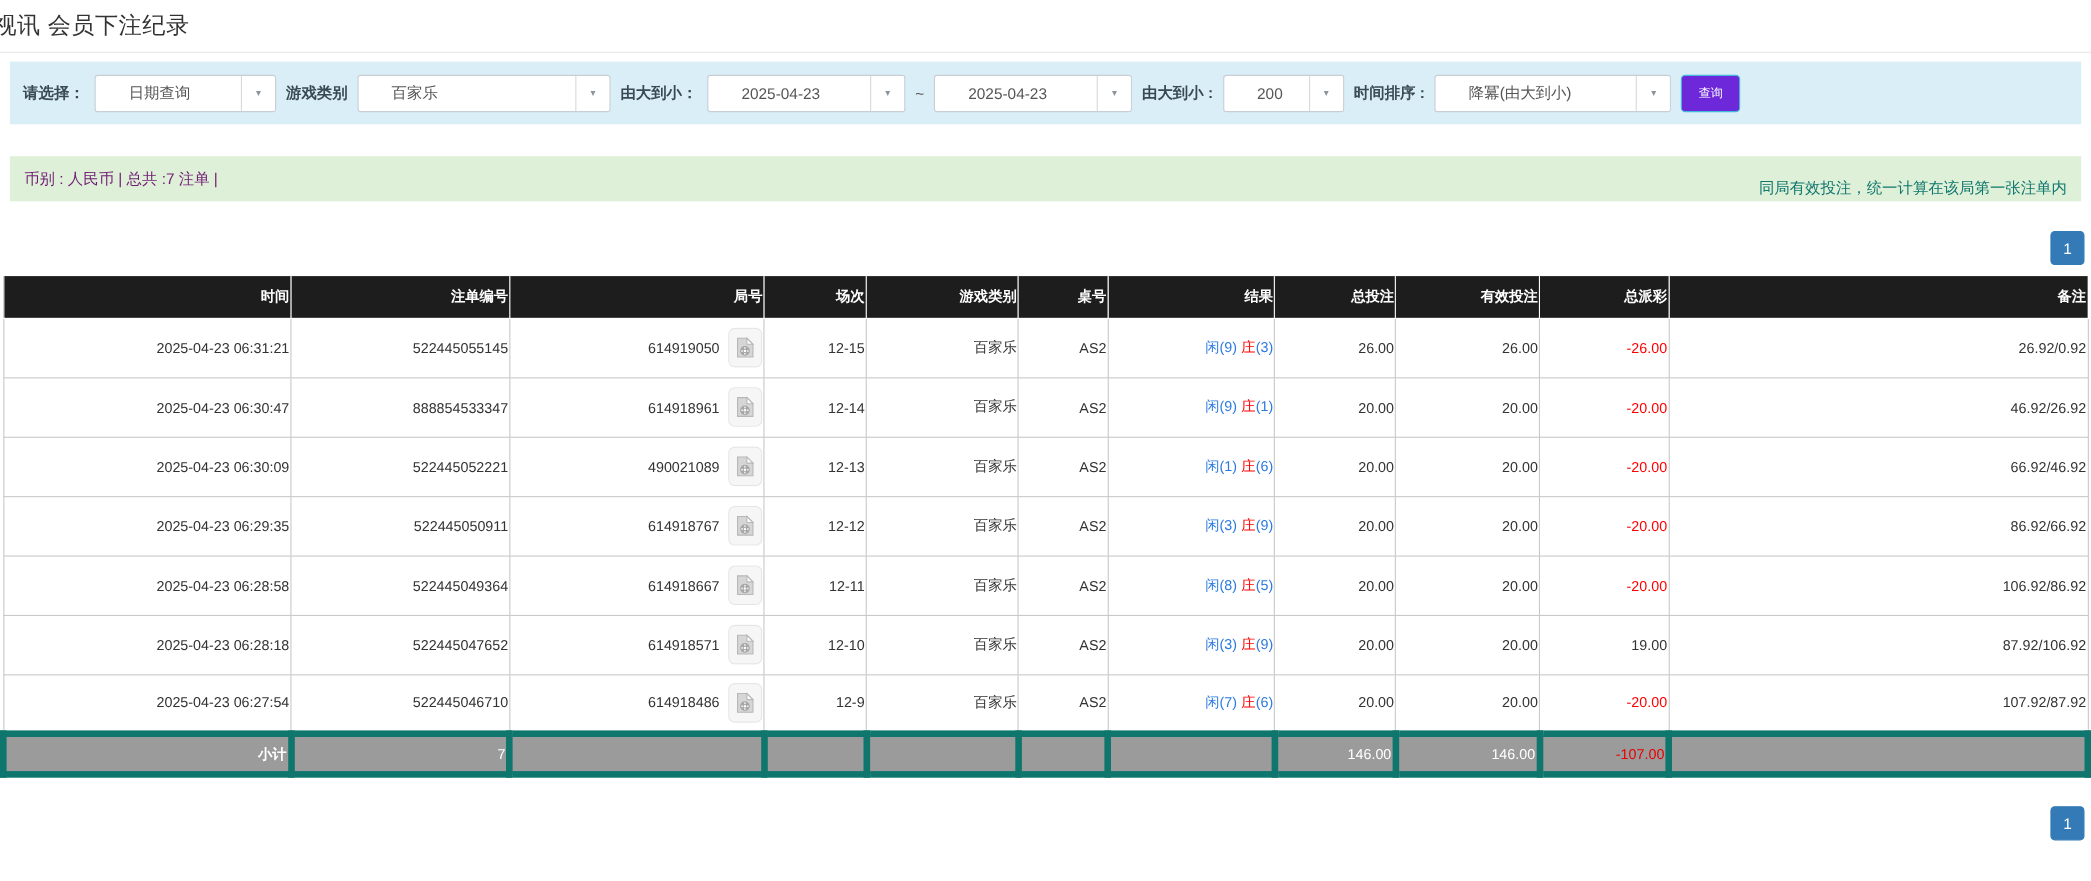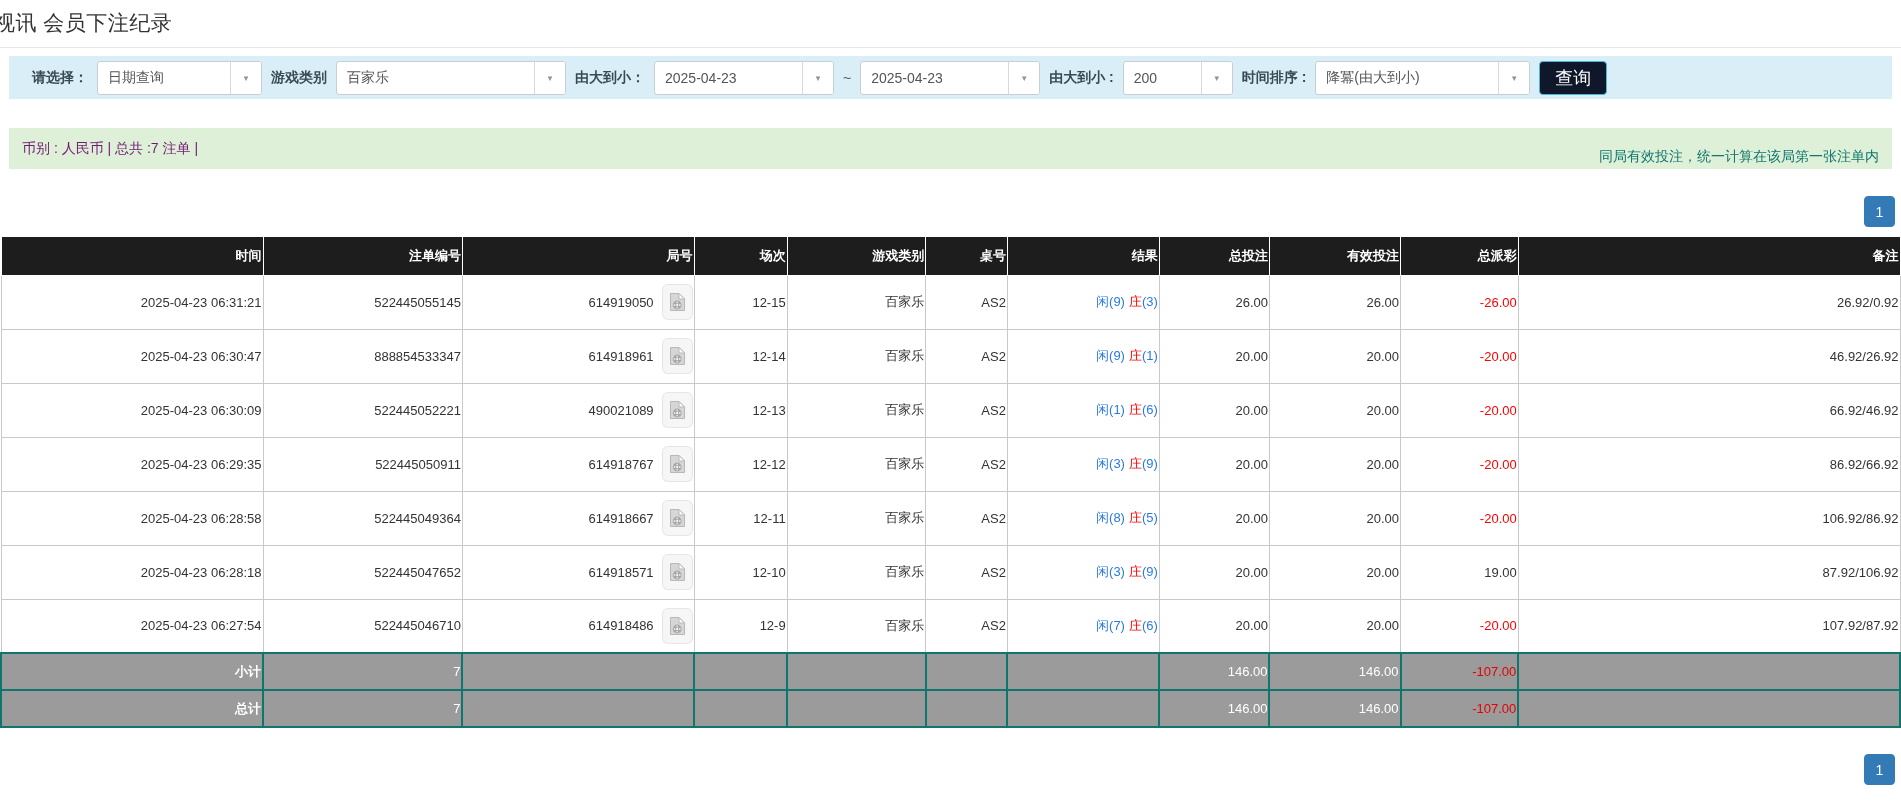--- a/index.html
+++ b/index.html
@@ -14,43 +14,43 @@
   .page-title {
     font-size:21px; font-weight:400; color:#333;
     padding:9px 0 10px 0; margin-left:-6px;
     letter-spacing:0.5px;
   }
   .title-divider { border-bottom:1px solid #e7e7e7; }
 
   
   .filter-bar {
     margin:8px 9px 0 9px; background:#d9eef7;
-    padding:0 23px; height:43px;
+    padding:0 12px; height:57px;
     display:flex; align-items:center; gap:9px;
     font-size:14px;
   }
   .filter-label { font-weight:bold; color:#3a4a54; white-space:nowrap; }
   .combo {
     display:inline-flex; align-items:stretch;
     background:#fff; border:1px solid #c8ced3; border-radius:3px;
     height:34px; overflow:hidden; cursor:pointer;
   }
   .combo-value {
     padding:0 10px; display:flex; align-items:center;
-    font-size:14px; color:#555; flex:1; white-space:nowrap;
+    font-size:14px; color:#555; flex:1; white-space:nowrap;margin-left:20px;
   }
   .combo-caret {
     width:31px; border-left:1px solid #d4dade;
     display:flex; align-items:center; justify-content:center;
     color:#8a9399; font-size:9px; background:#fff;
   }
   .search-btn {
-    background:#0f172a; border:1px solid #46b8da; color:#fff;
+    background:#6d28d9; border:1px solid #46b8da; color:#fff;
     height:34px; padding:0 15px; border-radius:4px;
-    font-size:18px; cursor:pointer;
+    font-size:11px; cursor:pointer;
     font-family:inherit;
   }
 
   
   .summary-bar {
     margin:29px 9px 0 9px; background:#dff0d8;
     height:41px; padding:0 13px;
     display:flex; align-items:center; justify-content:space-between;
     font-size:14px;
   }
@@ -88,21 +88,21 @@
   .result .res-x { margin-right:4px; }
   .round-wrap { display:inline-flex; align-items:center; }
   .vicon {
     display:inline-flex; align-items:center; justify-content:center;
     width:31px; height:36px; margin-left:8px;
     background:rgba(0,0,0,0.035); border:1px solid rgba(0,0,0,0.07);
     border-radius:6px; cursor:pointer;
   }
   table.records tfoot td {
     background:#9b9b9b; color:#fff; height:37px;
-    border:2px solid #0f766e; font-size:13px;
+    border:6px solid #0f766e; font-size:13px;
   }
   table.records tfoot td.flabel { font-weight:bold; }
   table.records tfoot td.payout.neg { color:#e60000; }
 </style>
 </head>
 <body>
 
 <div class="page-title">视讯 会员下注纪录</div>
 <div class="title-divider"></div>
 
@@ -415,31 +415,18 @@
       <td></td>
       <td></td>
       <td></td>
       <td></td>
       <td></td>
       <td>146.00</td>
       <td>146.00</td>
       <td class="payout neg">-107.00</td>
       <td></td>
     </tr>
-    <tr>
-      <td class="flabel">总计</td>
-      <td>7</td>
-      <td></td>
-      <td></td>
-      <td></td>
-      <td></td>
-      <td></td>
-      <td>146.00</td>
-      <td>146.00</td>
-      <td class="payout neg">-107.00</td>
-      <td></td>
-    </tr>
   </tfoot>
 </table>
 
 <div class="pagination-row pagination-bottom">
   <button class="page-btn">1</button>
 </div>
 
 </body></html>

